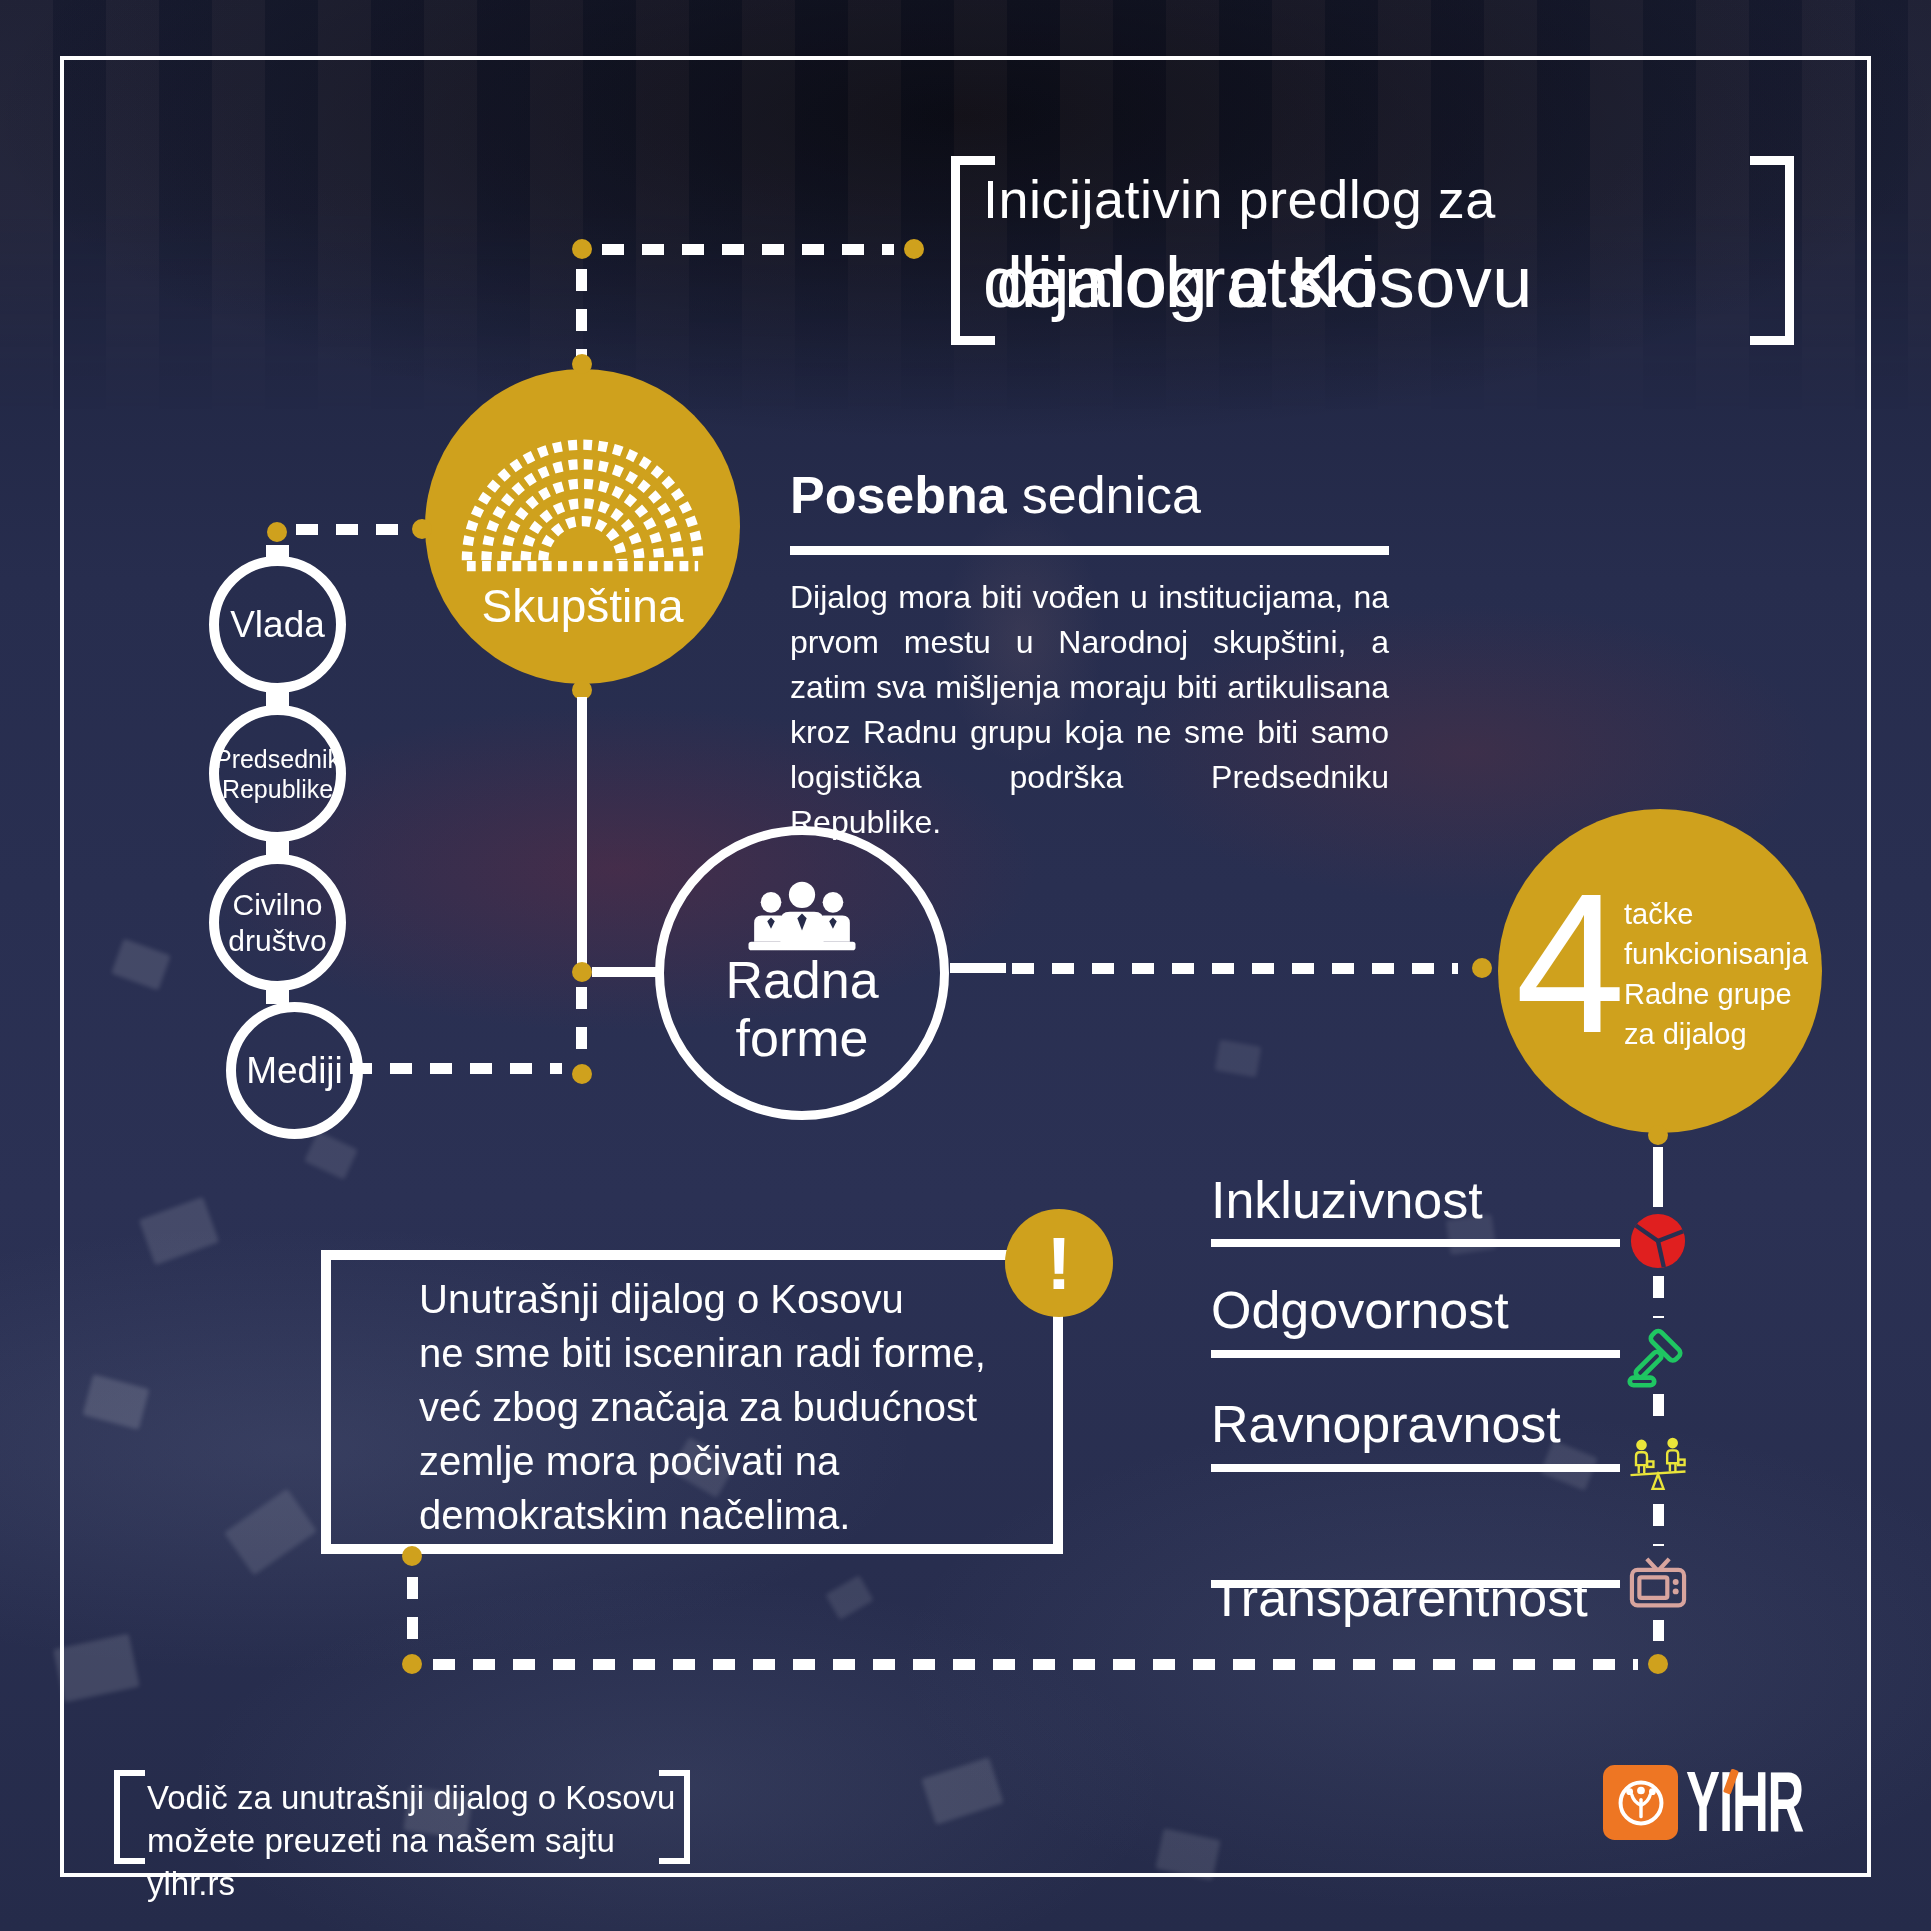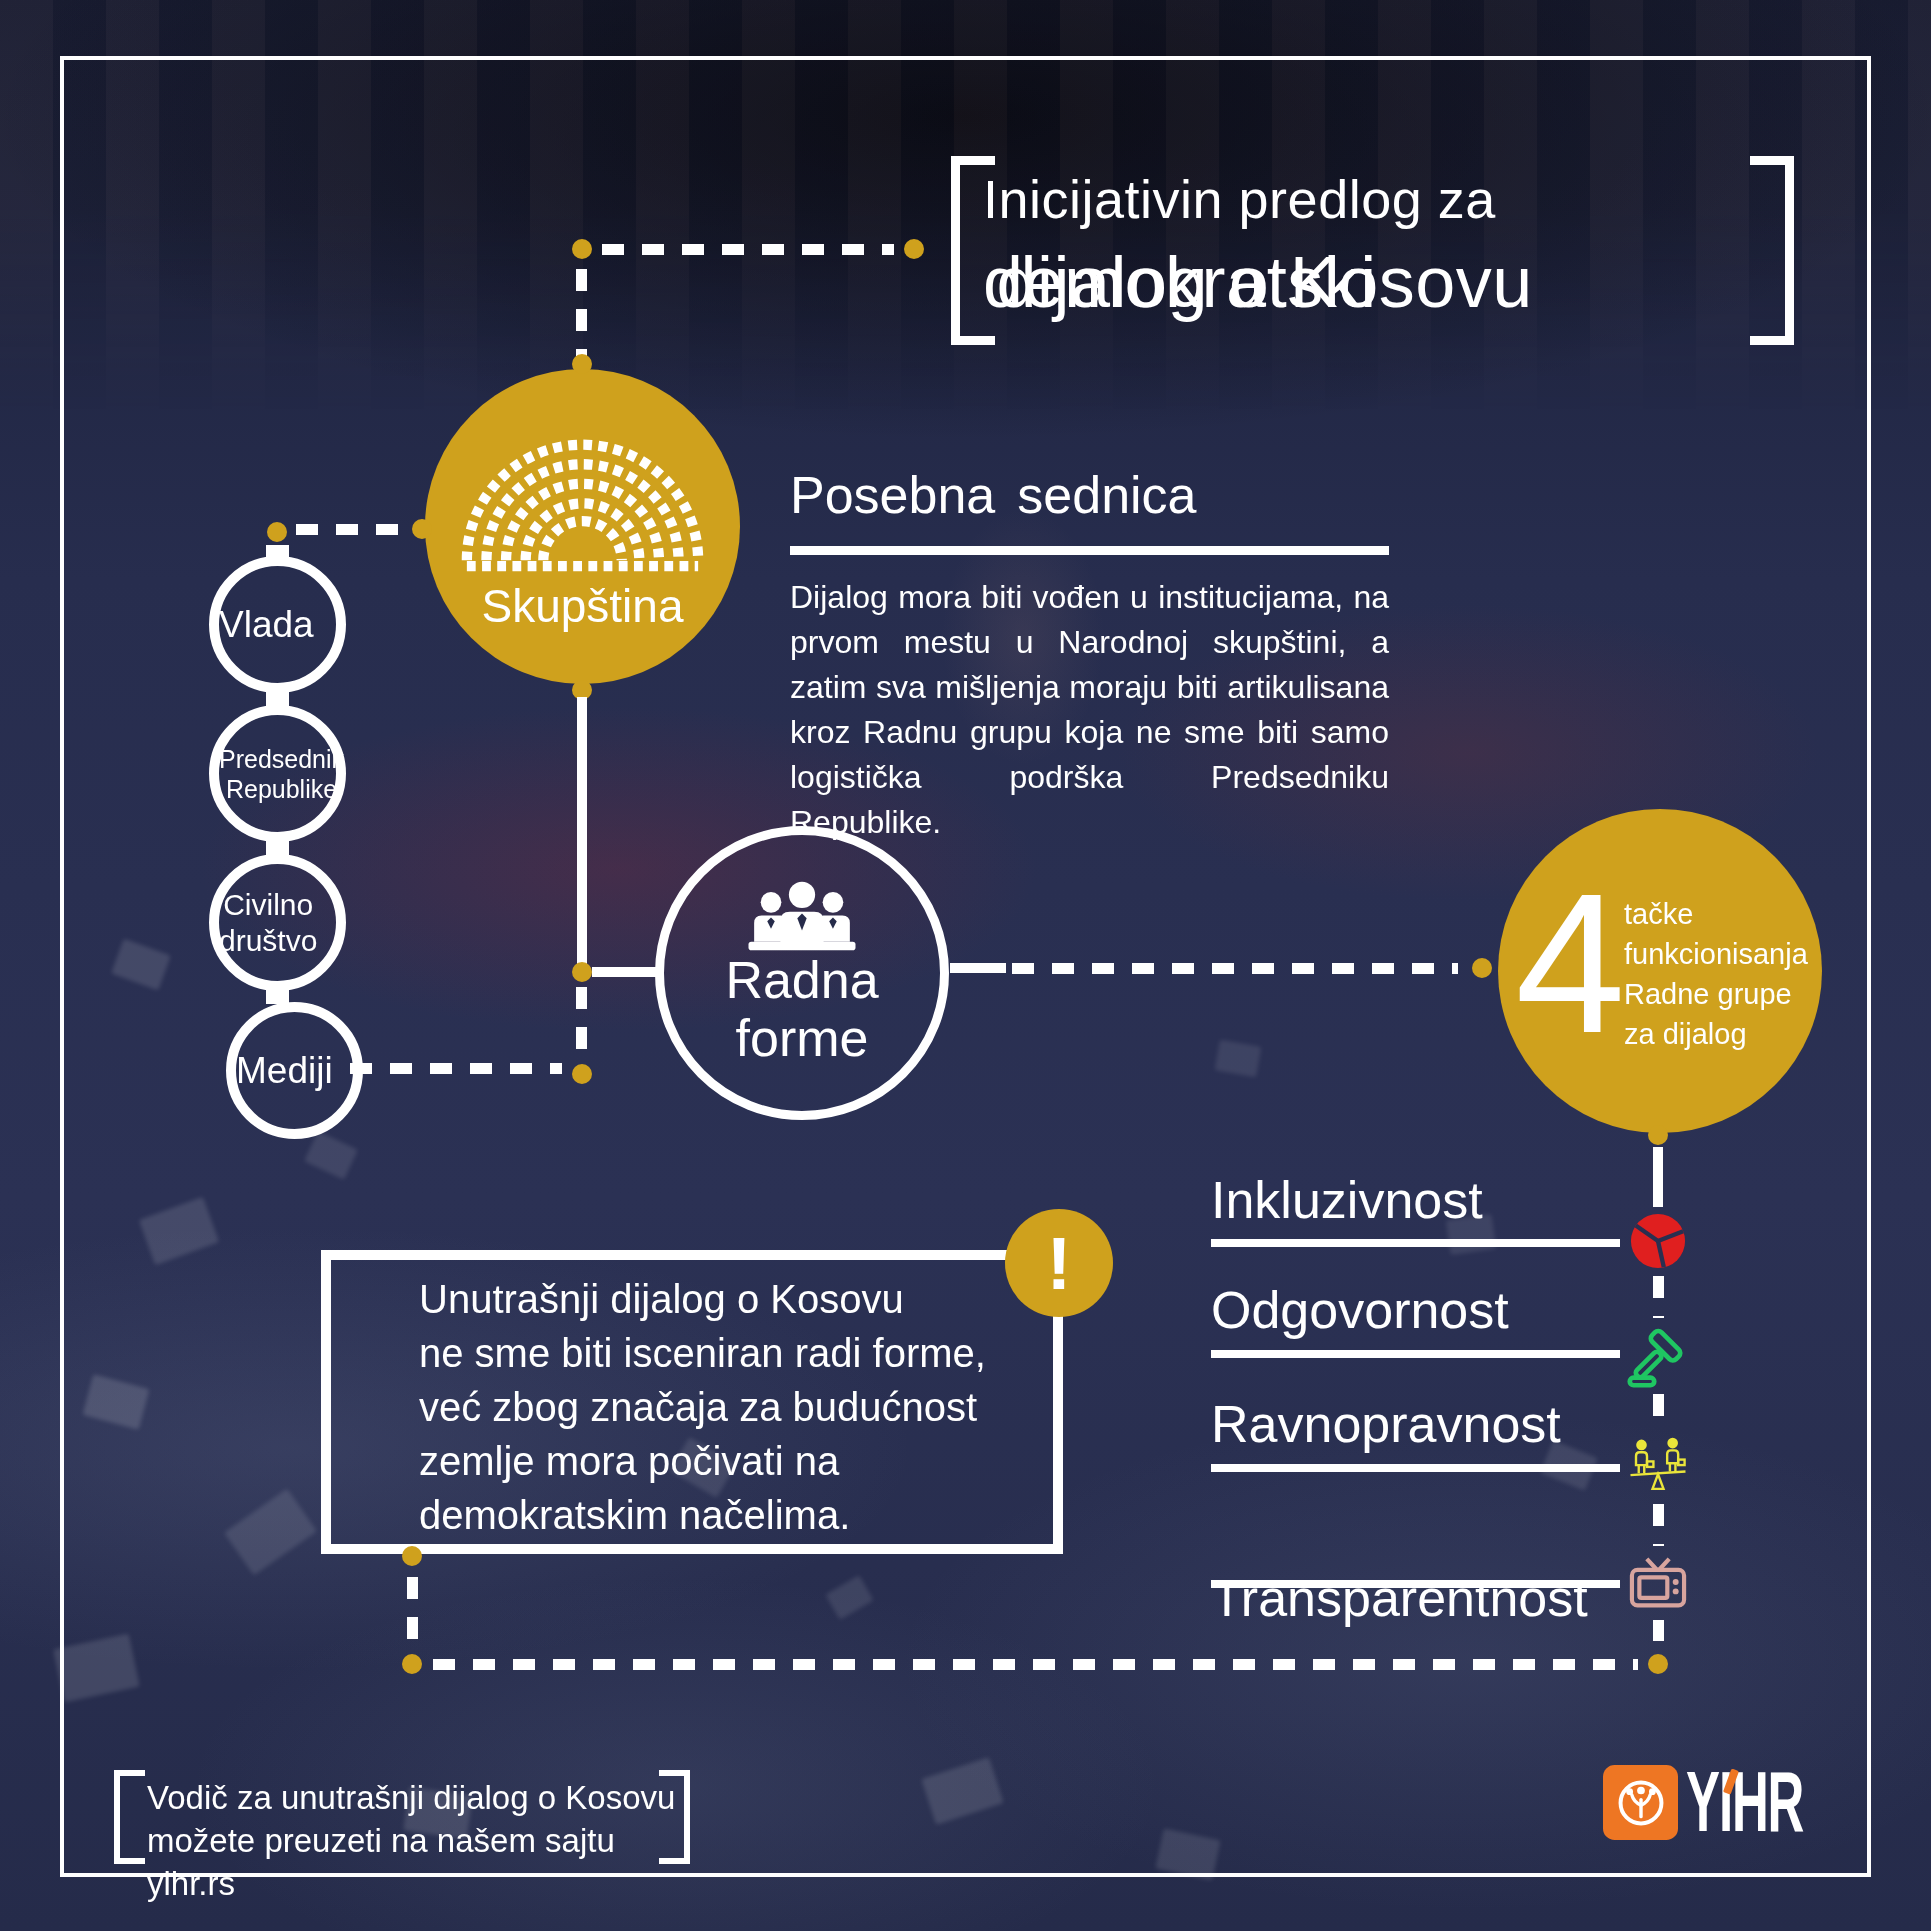--- a/index.html
+++ b/index.html
@@ -46,27 +46,27 @@
   .title .t2{left:32px;top:85px;font-size:72px;font-weight:300;letter-spacing:0.5px;}
   .title .b{position:static;font-weight:400;margin-left:13.5px;}
 
   
   .skup{left:425px;top:369px;width:315px;height:315px;background:var(--gold,#cfa11d);}
   .skup svg{left:29px;top:56px;}
   .skup .lbl{left:0;top:210px;width:100%;text-align:center;font-size:46px;font-weight:300;}
 
   
   .ring{width:137px;height:137px;border:10.6px solid #fff;border-radius:50%;
-        display:flex;align-items:center;text-align:center;font-weight:300;}
+        display:flex;align-items:center;justify-content:center;text-align:center;font-weight:300;}
   .ring span{position:static;}
   .bar{left:266px;width:23px;background:#fff;}
 
   
   .pos-h{left:790px;top:465px;font-size:52px;font-weight:300;}
-  .pos-h .b{position:static;font-weight:400;margin-right:22px;}
+  .pos-h .b{position:static;font-weight:700;margin-right:15px;}
   .pos-line{left:790px;top:546px;width:599px;height:8.7px;background:#fff;}
   .pos-body{left:790px;top:575px;width:599px;font-size:32px;line-height:45px;
             font-weight:300;text-align:justify;}
 
   
   .radna{left:655px;top:826px;width:294px;height:294px;border:9.7px solid #fff;}
   .radna svg{left:77px;top:41px;}
   .radna .lbl{left:0;top:116px;width:100%;text-align:center;font-size:52px;
               font-weight:300;line-height:58px;}
 

